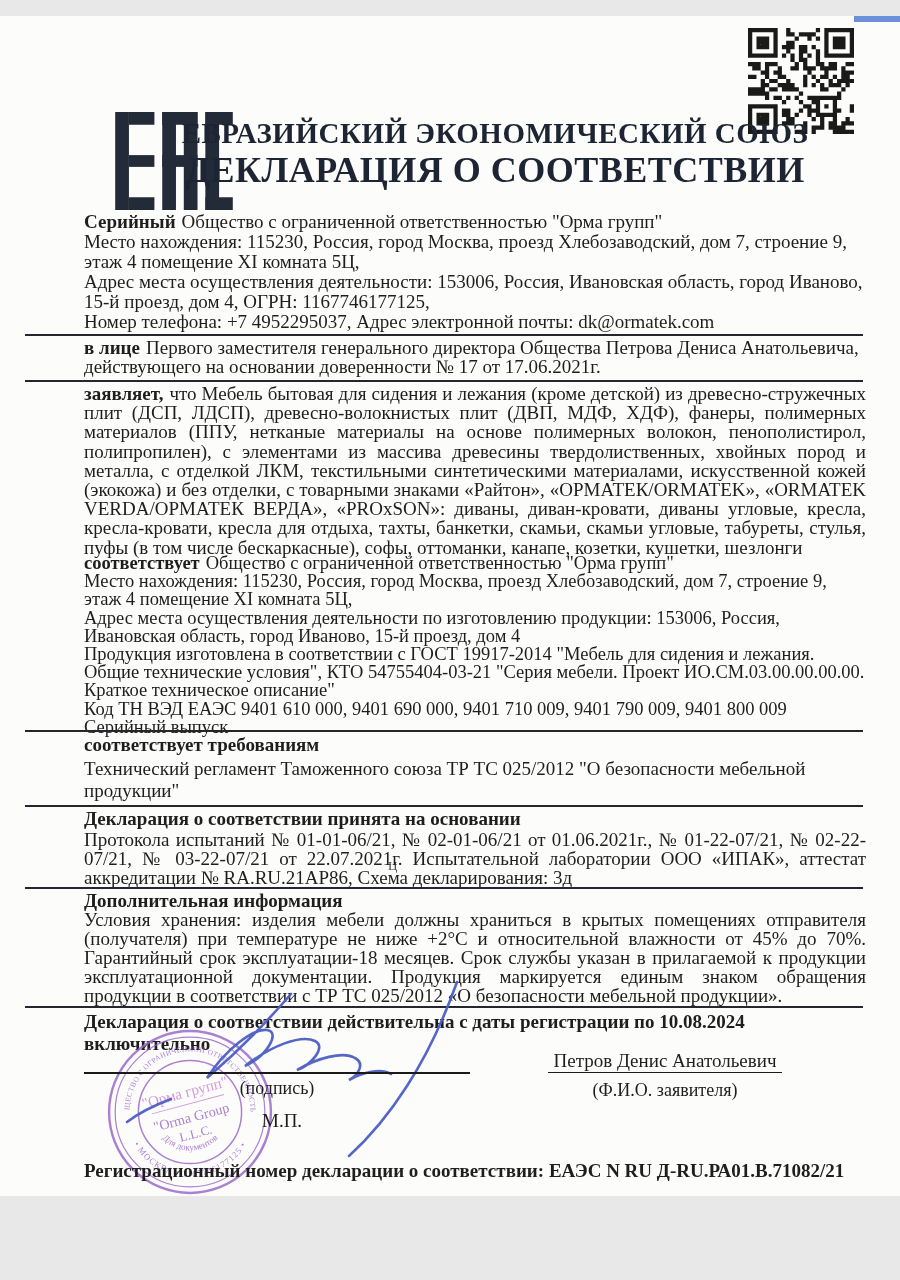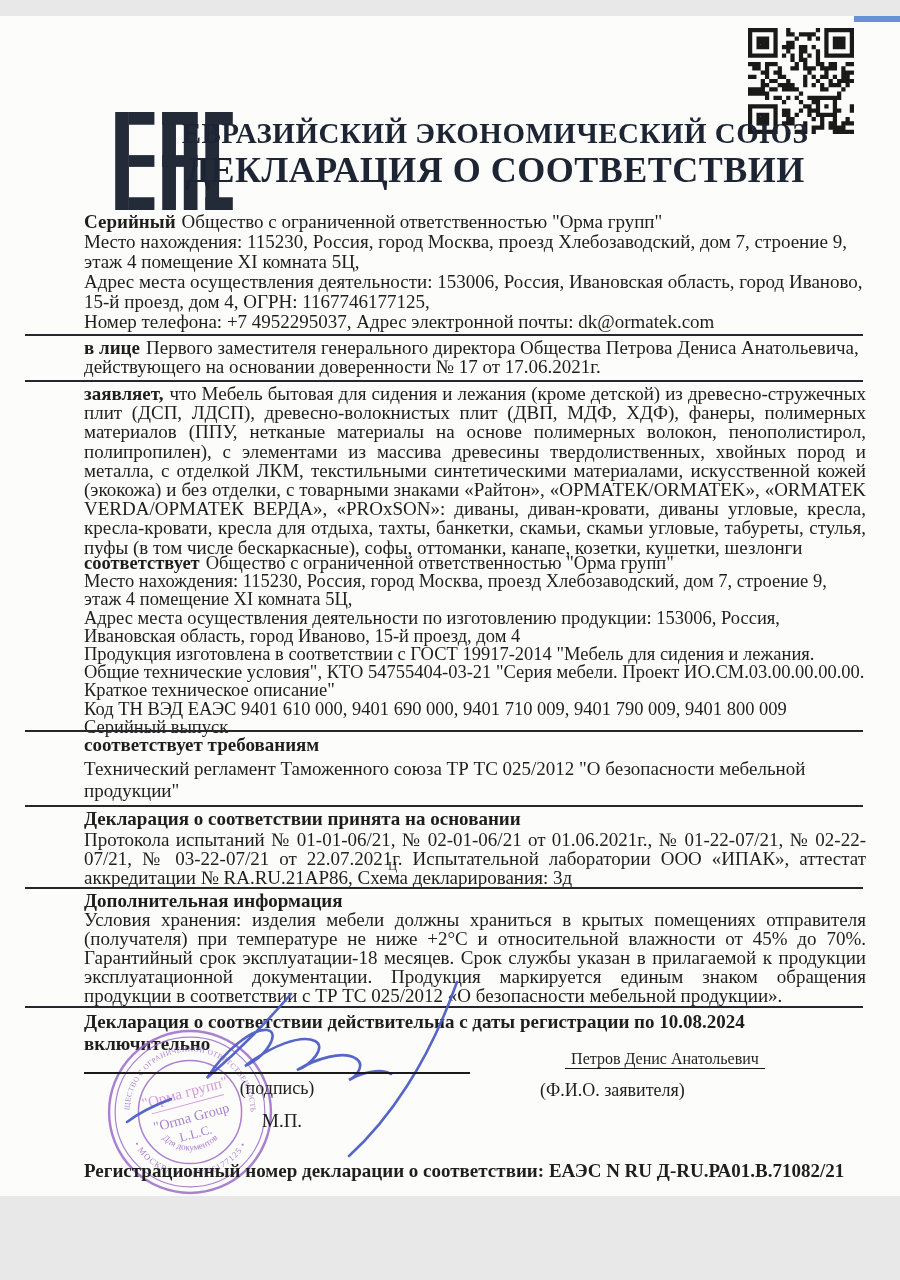--- a/index.html
+++ b/index.html
@@ -15,23 +15,23 @@
   .h{font-weight:bold;}
   .just{text-align:justify;}
   .rule{position:absolute;left:25px;width:838px;height:0;border-top:2px solid #26262e;}
   .titles{left:170px;top:100px;width:650px;text-align:center;color:#1d2433;}
   .t1{font-size:29px;font-weight:bold;letter-spacing:.5px;line-height:34px;}
   .t2{font-size:36px;font-weight:bold;letter-spacing:.5px;line-height:34px;margin-top:3px;}
   .corner-strip{left:854px;top:0;width:46px;height:6px;background:#6b8fd8;}
   .sign-line{left:84px;top:1056px;width:386px;height:0;border-top:2px solid #1a1a1a;}
   .podpis{left:84px;top:1062px;width:386px;text-align:center;font-size:18px;}
   .mp{left:262px;top:1094px;font-size:19px;}
-  .fio-wrap{left:540px;top:1034px;width:250px;text-align:center;font-size:16px;}
+  .fio-wrap{left:540px;top:1034px;width:250px;text-align:center;font-size:19px;}
   .fio-name{display:inline-block;border-bottom:1.5px solid #1a1a1a;padding:0 6px;}
-  .fio-cap{left:540px;top:1064px;width:250px;font-size:18px;}
+  .fio-cap{left:540px;top:1064px;width:250px;text-align:center;font-size:18px;}
   .reg{left:84px;top:1144px;width:800px;font-size:19px;font-weight:bold;}
   .date{left:84px;top:1182px;width:800px;font-size:19px;font-weight:bold;}
   .stray{left:388px;top:842px;font-size:13px;opacity:.85;}
   svg text{font-family:"Liberation Serif","DejaVu Serif",serif;}
 </style>
 </head>
 <body>
 
 <div class="page">
 

